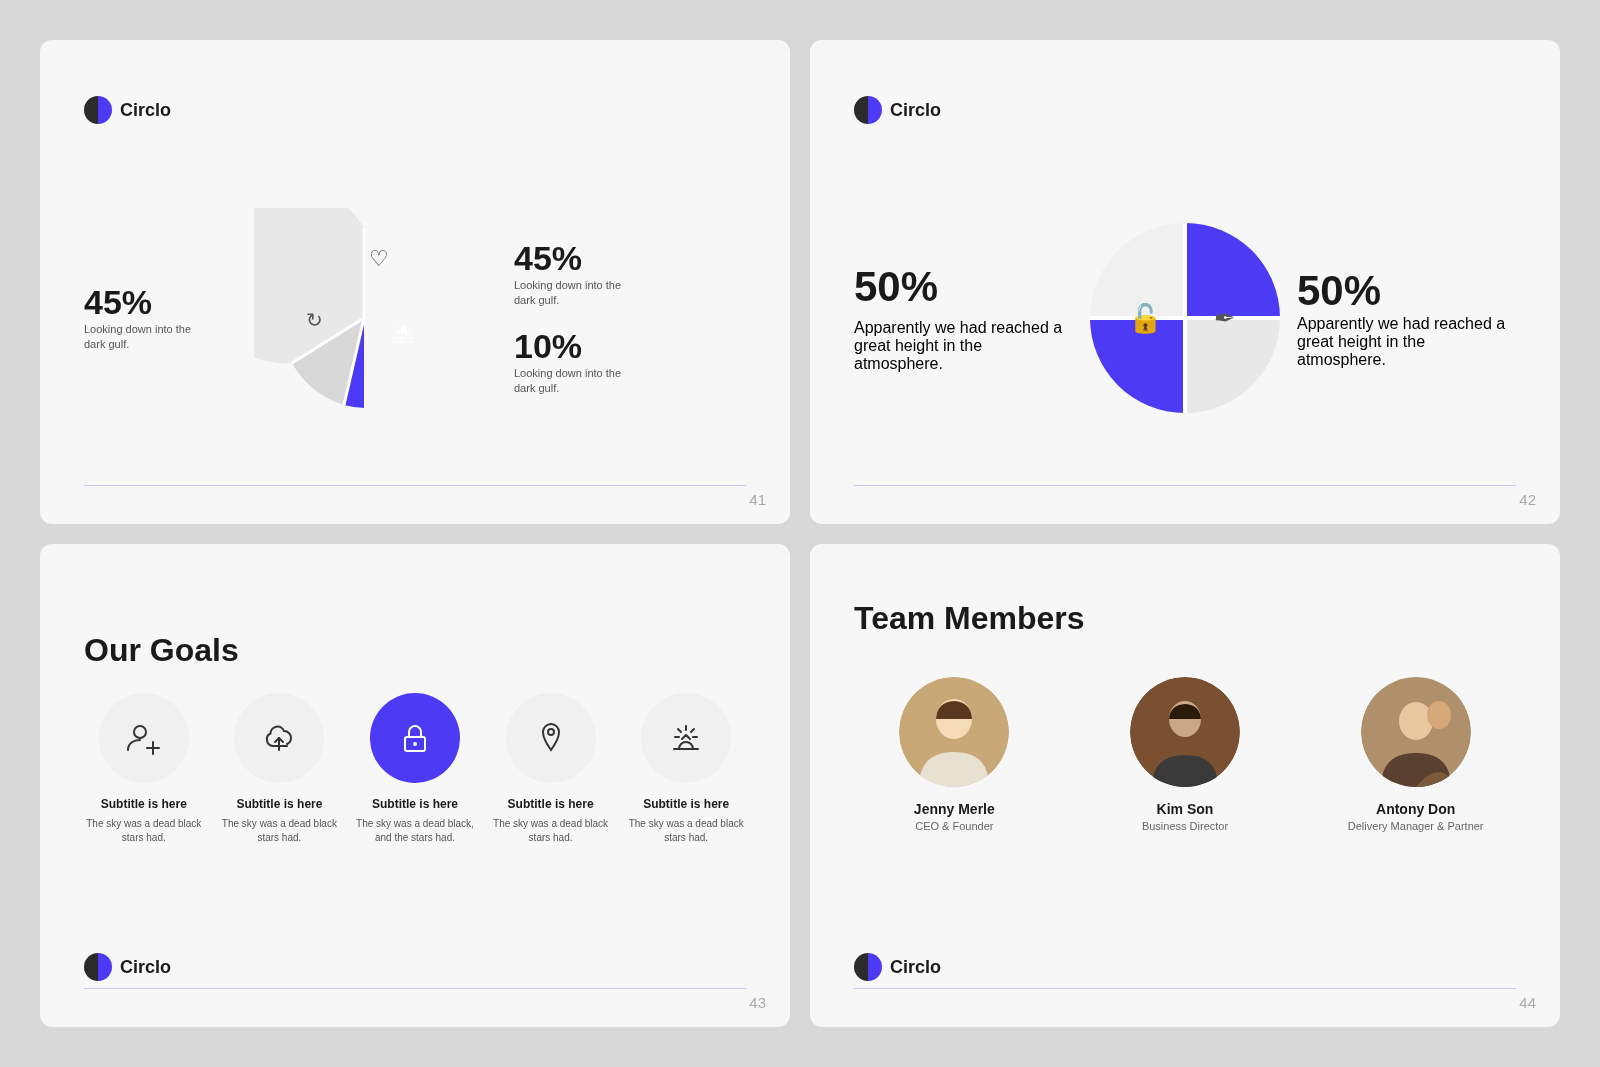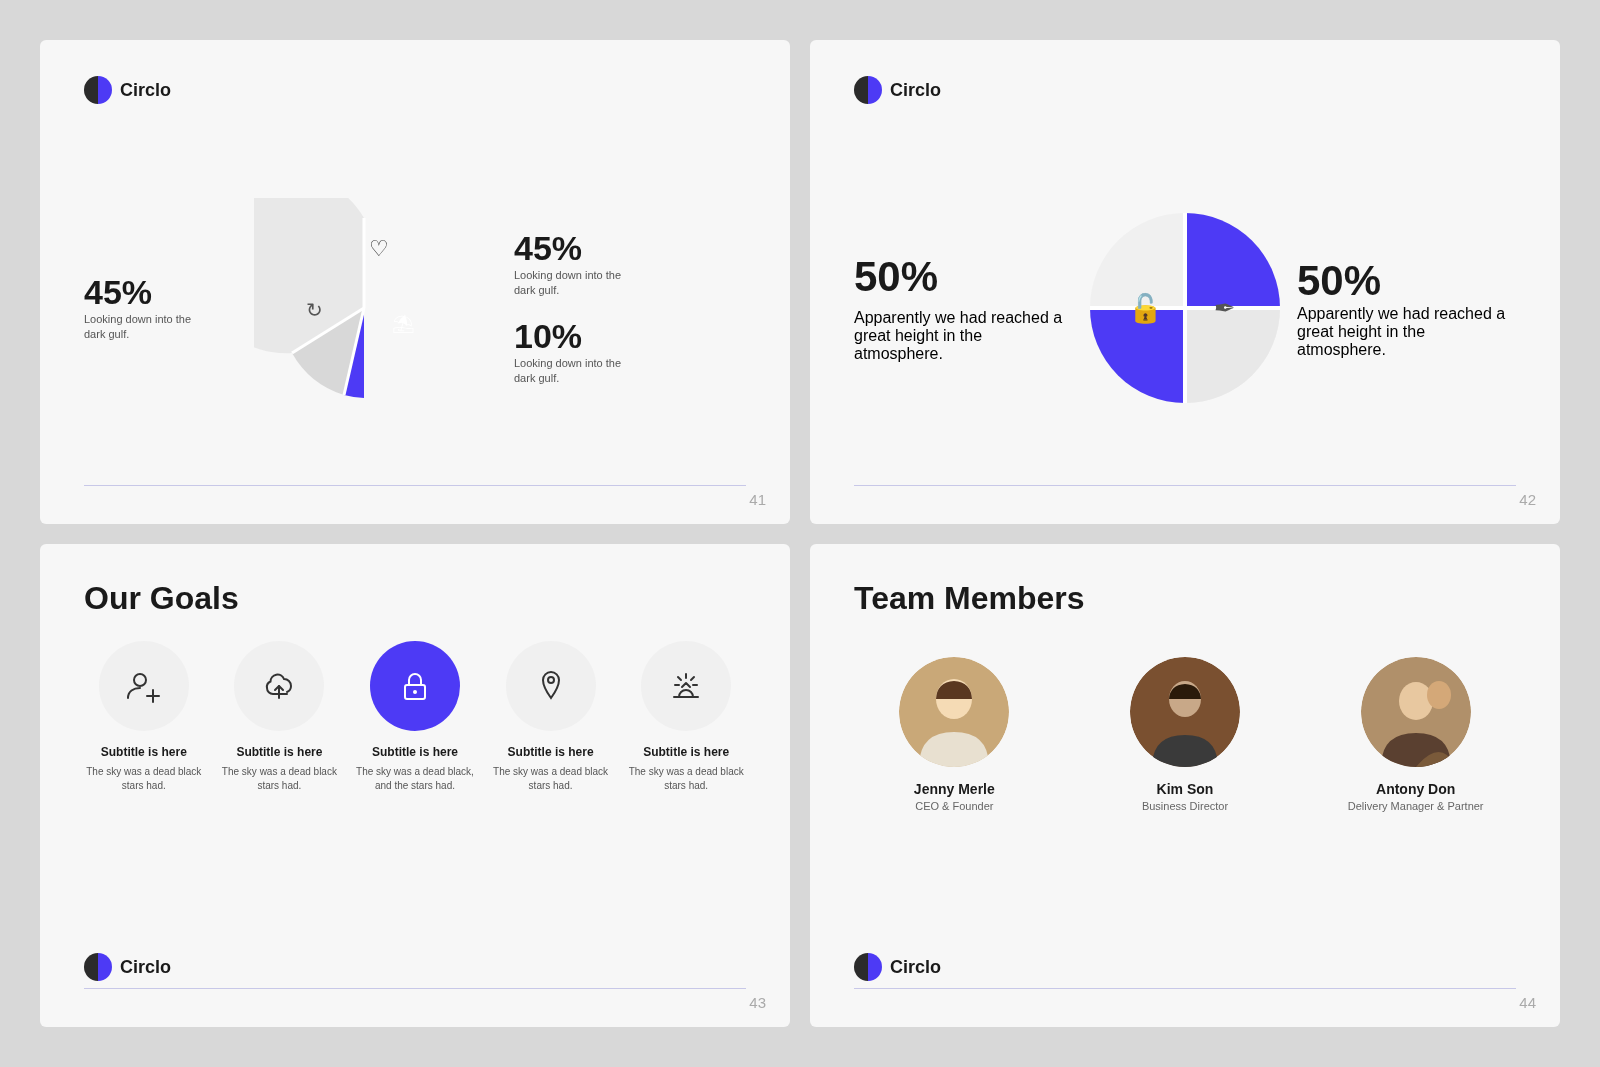--- a/index.html
+++ b/index.html
@@ -11,22 +11,22 @@
       grid-template-columns: 1fr 1fr;
       grid-template-rows: 1fr 1fr;
       gap: 0;
       padding: 40px;
       gap: 20px;
       font-family: 'Segoe UI', Arial, sans-serif;
     }
 
     .slide {
       background: #f7f7f7;
-      border-radius: 6px;
-      padding: 36px 44px 28px 44px;
+      border-radius: 12px;
+      padding: 56px 44px 28px 44px;
       position: relative;
       overflow: hidden;
       display: flex;
       flex-direction: column;
     }
 
     
     .logo {
       display: flex;
       align-items: center;
@@ -115,20 +115,21 @@
     #slide2 .right-stats {
       min-width: 160px;
     }
 
     
     #slide3 .slide-title {
       font-size: 32px;
       font-weight: 800;
       color: #1a1a1a;
       margin-bottom: 24px;
+      margin-top: 32px;
     }
     #slide3 .goals-row {
       display: flex;
       gap: 16px;
       align-items: center;
     }
     .goal-item {
       display: flex;
       flex-direction: column;
       align-items: center;

